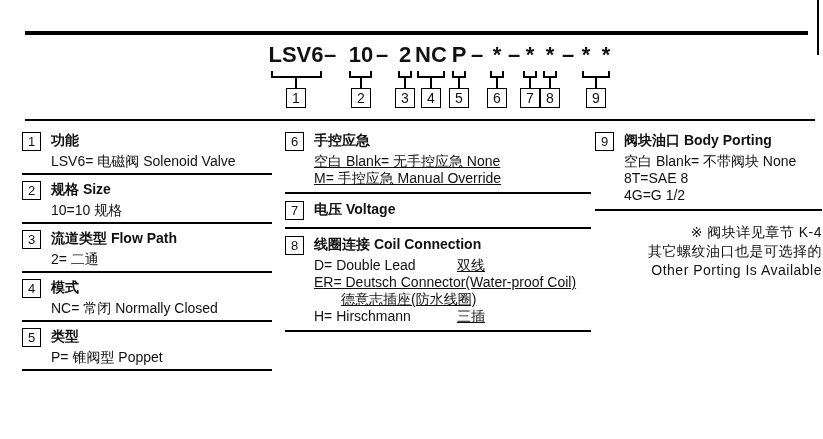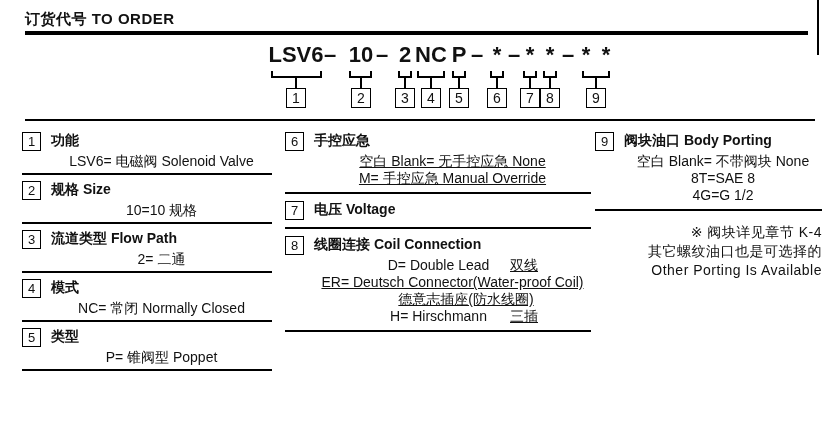--- a/index.html
+++ b/index.html
@@ -31,35 +31,34 @@
   .col-mid .section { padding:6px 0 5px; }
   .col-mid .section.first { padding-top:3px; }
   .col-right .section { padding:3px 0 5px; }
 
   .sec-head { display:flex; align-items:center; gap:10px; height:20px; margin-bottom:2px; }
   .numbox { width:19px; height:19px; border:1.5px solid #000; display:flex; align-items:center; justify-content:center; font-size:13px; flex:none; background:#fff; }
   .sec-title { font-size:14px; font-weight:bold; white-space:nowrap; }
   .sec-body { margin-left:29px; font-size:14px; line-height:16px; }
   .col-mid .sec-body { line-height:17px;text-decoration:underline; }
   .col-right .sec-body { line-height:17px; }
-  .sec-body .line { white-space:nowrap;text-align:center; }
+  .sec-body .line { white-space:nowrap; }
 
   .vrow .val { display:inline-block; width:58px; }
   .crow .lbl-fixed { display:inline-block; width:143px; }
   .crow.indent { padding-left:27px; }
 
   .note { margin-top:12px; margin-left:27px; font-size:14px; line-height:19px;text-align:right; }
   .note .line { white-space:nowrap; letter-spacing:0.5px; }
 </style>
 </head>
 <body>
 
 <div class="page">
 
-  <div class="title">订货代号 TO ORDER</div>
   <div class="thick-rule"></div>
   <div class="edge-mark"></div>
 
   <div class="code-area">
     <span class="tok" style="left:276px">LSV6</span>
     <span class="tok" style="left:310px">–</span>
     <span class="tok" style="left:341px">10</span>
     <span class="tok" style="left:362px">–</span>
     <span class="tok" style="left:385px">2</span>
     <span class="tok" style="left:411px">NC</span>

